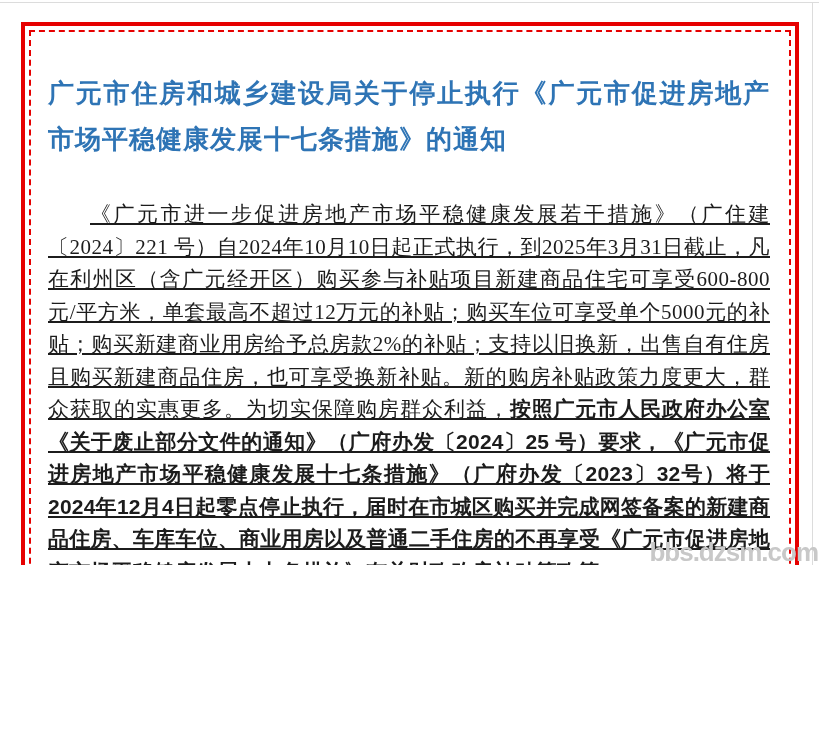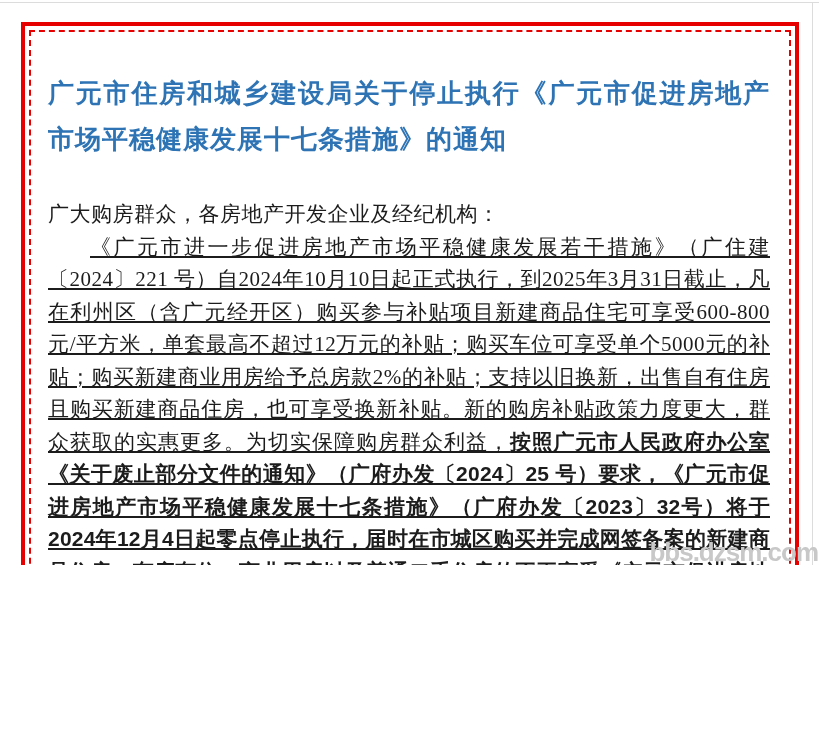--- a/index.html
+++ b/index.html
@@ -111,21 +111,20 @@
   <div class="panel-edge-right"></div>
 
   <div class="notice-box">
     <div class="dashed-border"></div>
 
     <div class="content">
 
       <div class="notice-title">广元市住房和城乡建设局关于停止执行《广元市促进房地产市场平稳健康发展十七条措施》的通知</div>
 
       <div class="body-block">
-        <p class="para">广大购房群众，各房地产开发企业及经纪机构：</p>
 
         <p class="para indent"><span>《广元市进一步促进房地产市场平稳健康发展若干措施》（广住建〔2024〕221 号）自2024年10月10日起正式执行，到2025年3月31日截止，凡在利州区（含广元经开区）购买参与补贴项目新建商品住宅可享受600-800元/平方米，单套最高不超过12万元的补贴；购买车位可享受单个5000元的补贴；购买新建商业用房给予总房款2%的补贴；支持以旧换新，出售自有住房且购买新建商品住房，也可享受换新补贴。新的购房补贴政策力度更大，群众获取的实惠更多。为切实保障购房群众利益，</span><span class="bold-run">按照广元市人民政府办公室《关于废止部分文件的通知》（广府办发〔2024〕25 号）要求，《广元市促进房地产市场平稳健康发展十七条措施》（广府办发〔2023〕32号）将于2024年12月4日起零点停止执行，届时在市城区购买并完成网签备案的新建商品住房、车库车位、商业用房以及普通二手住房的不再享受《广元市促进房地产市场平稳健康发展十七条措施》有关财政购房补贴等政策。</span></p>
 
         <p class="para closing">广府办发。</p>
 
 
       </div>
 
     </div>
   </div>

